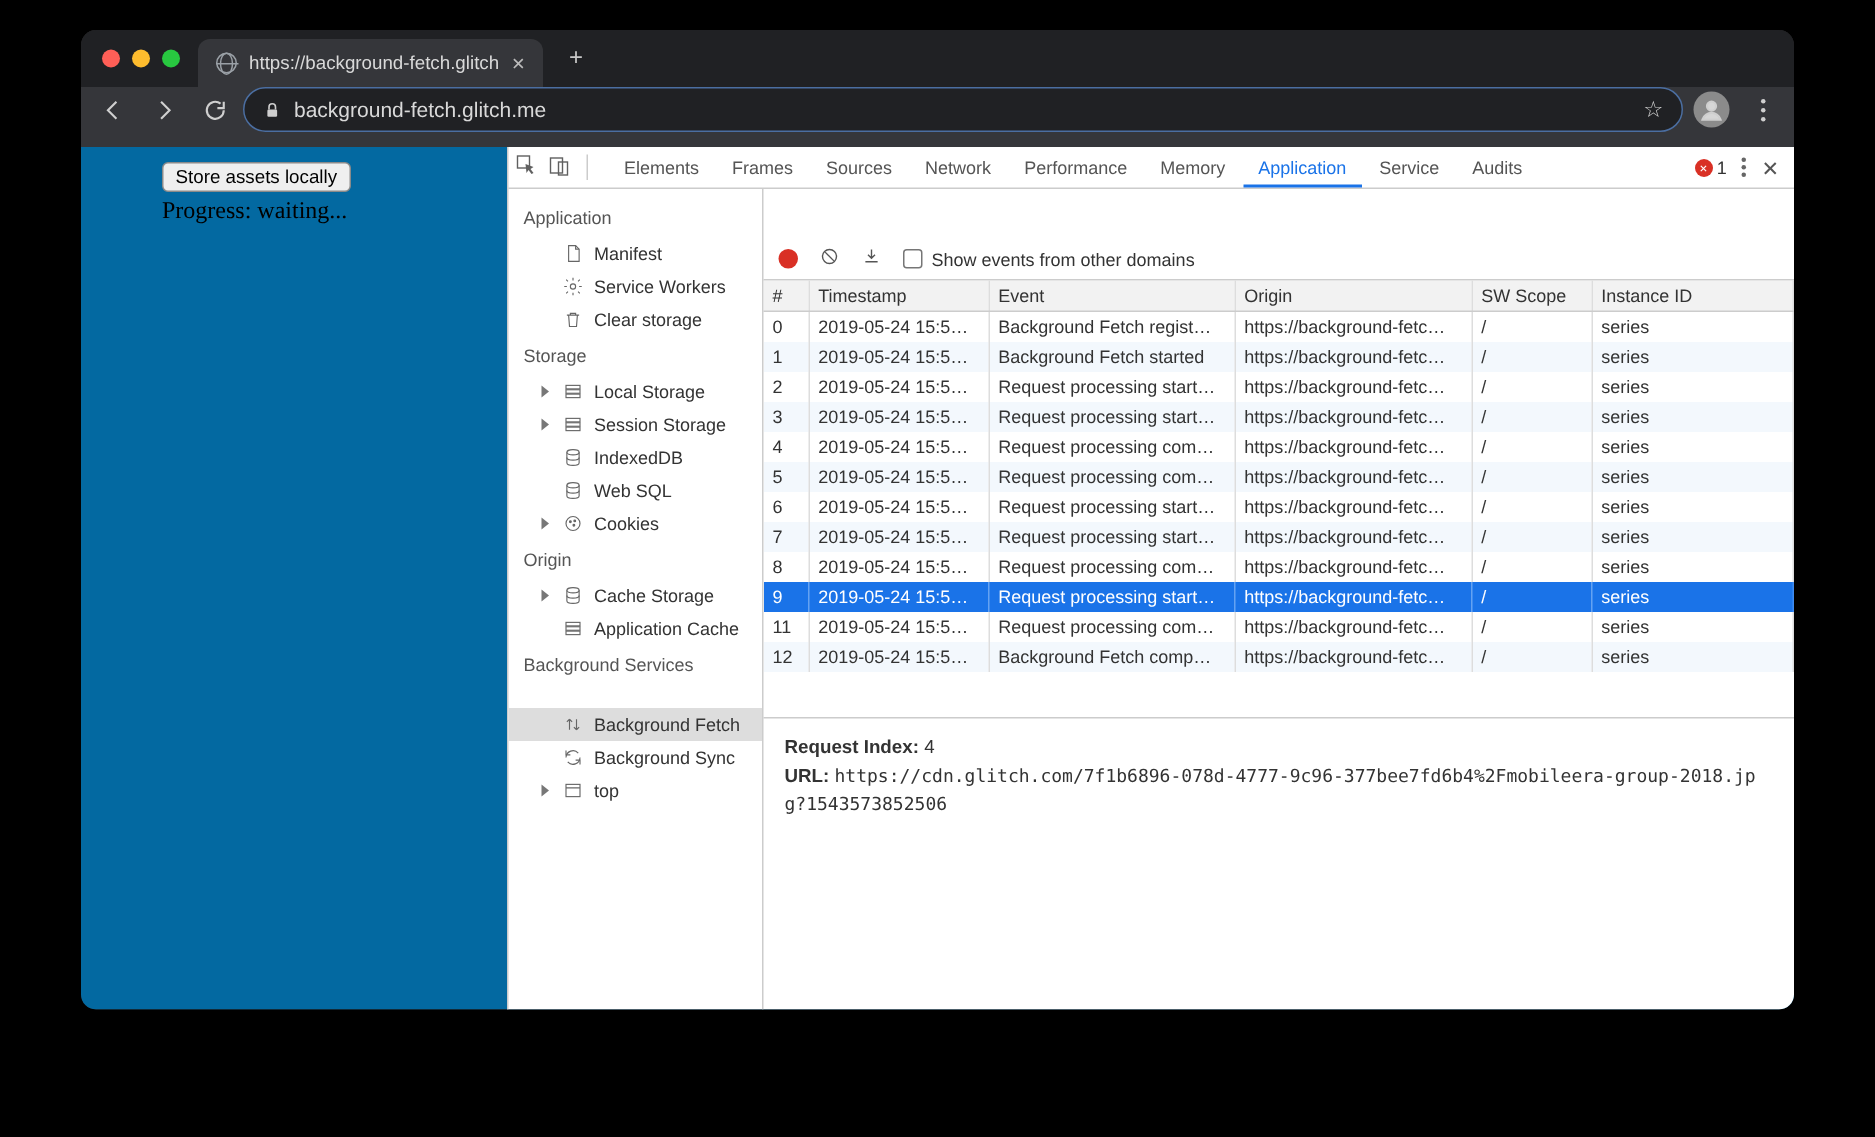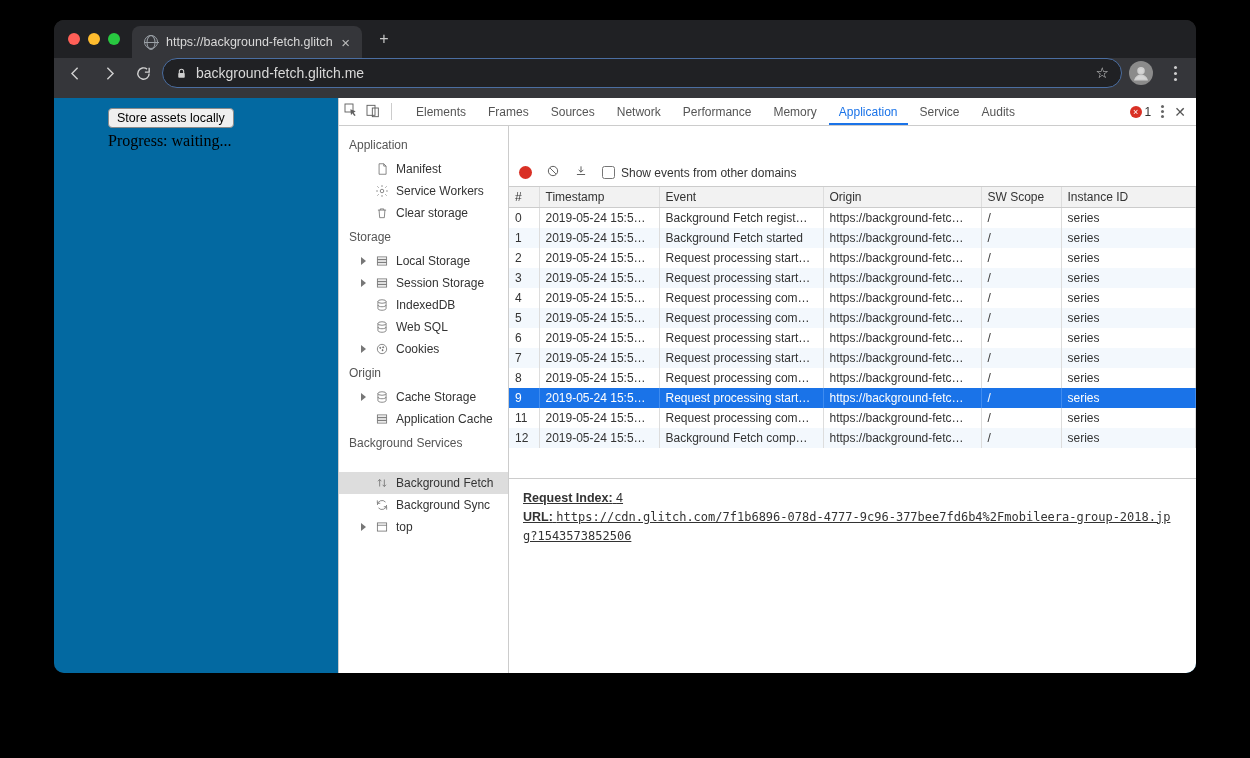--- a/index.html
+++ b/index.html
@@ -111,21 +111,21 @@
   .table-wrap{flex:0 0 auto;border-bottom:1px solid #ccc;}
   table{width:100%;border-collapse:collapse;table-layout:fixed;}
   th,td{border-right:1px solid #ddd;padding:3px 6px;text-align:left;white-space:nowrap;overflow:hidden;text-overflow:ellipsis;font-size:12px;}
   th{background:#f2f2f2;font-weight:400;color:#333;border-bottom:1px solid #ccc;}
   tbody tr:nth-child(even){background:#f3f8fd;}
   tbody tr.selected{background:#1a73e8;color:#fff;}
   tbody tr.selected td{border-right-color:#3f8cf0;}
   col.idx{width:30px;} col.ts{width:120px;} col.ev{width:164px;} col.og{width:158px;} col.sw{width:80px;} col.iid{width:auto;}
   .pad-rows{height:30px;}
 
-  .details{flex:1;padding:10px 14px;font-size:12.5px;line-height:1.5;overflow:auto;text-decoration:underline;}
+  .details{flex:1;padding:10px 14px;font-size:12.5px;line-height:1.5;overflow:auto;}
   .details .mono{font-family:Menlo,Consolas,monospace;font-size:12px;word-break:break-all;}
   .details b{font-weight:600;}
 
 </style>
 </head>
 <body>
 
 <div class="window">
 
   <div class="tabstrip">

